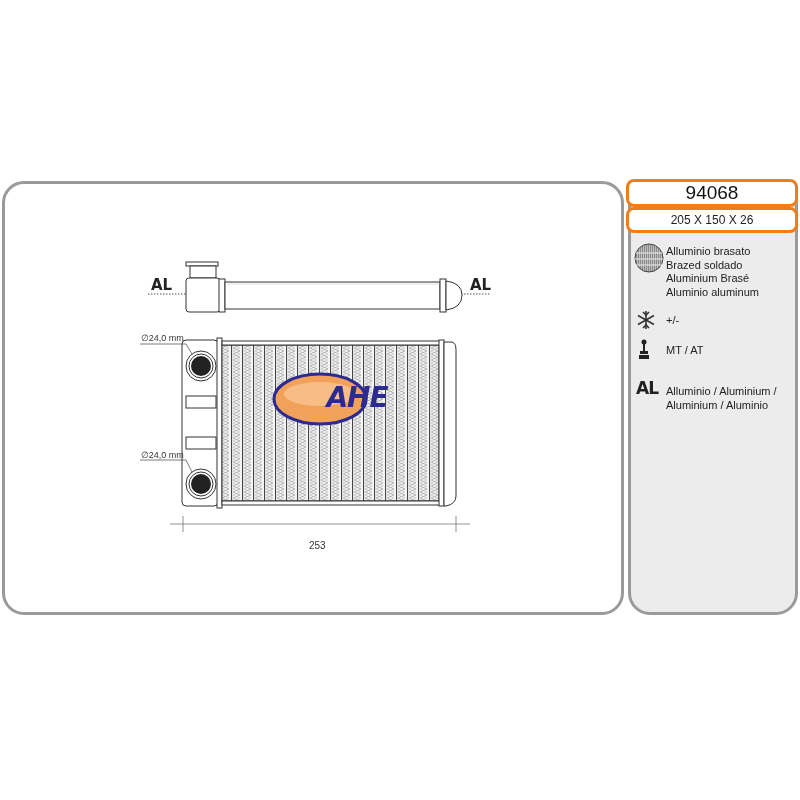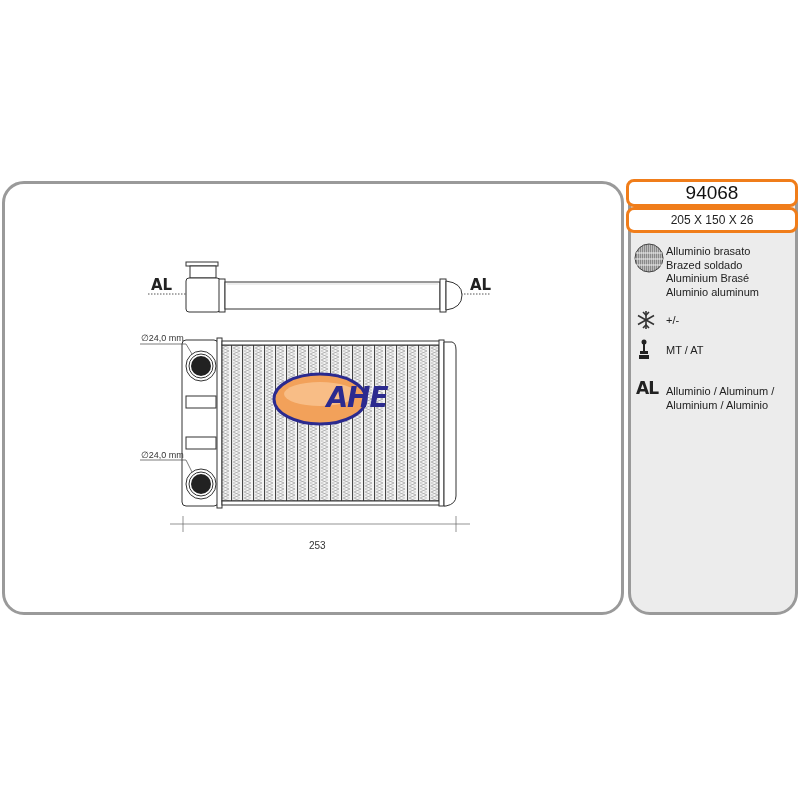--- a/index.html
+++ b/index.html
@@ -135,16 +135,16 @@
     <rect x="7" y="4" width="2" height="8" fill="#222"></rect>
     <rect x="4" y="12" width="8" height="3" fill="#222"></rect>
     <rect x="3" y="16" width="10" height="4" fill="#222"></rect>
   </svg>
   <div class="txt">MT / AT</div>
 </div>
 
 <div class="feature" style="top:385px;">
   <div class="feat-icon al-big" style="top:-3px;left:2px;">AL</div>
   <div class="txt">
-    <div>Alluminio  / Aluminum /</div>
+    <div>Alluminio  / Aluminium /</div>
     <div>Aluminium / Aluminio</div>
   </div>
 </div>
 
 </body></html>

